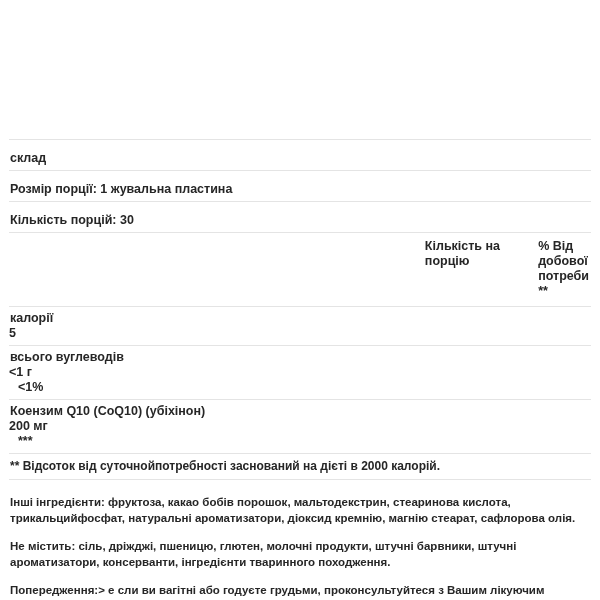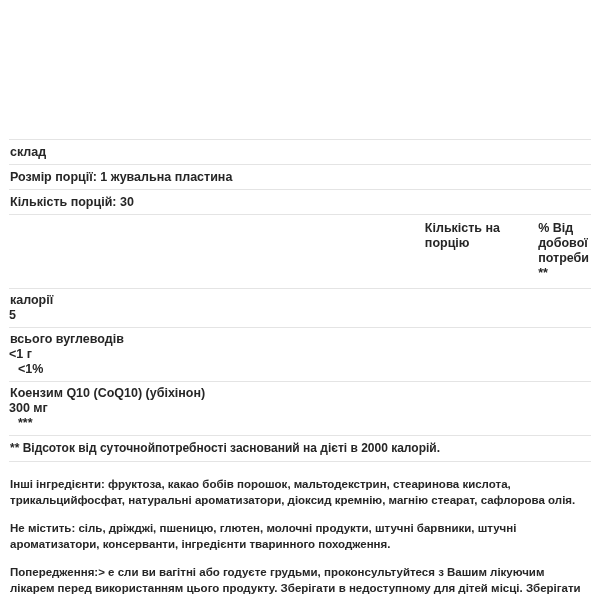--- a/index.html
+++ b/index.html
@@ -24,21 +24,21 @@
     padding: 0 9px;
   }
   .facts-table {
     border-bottom: 1px solid #e4e4e4;
   }
   .row {
     border-top: 1px solid #e4e4e4;
     box-sizing: border-box;
   }
   .row.simple {
-    padding: 5px 1px 4px 1px;
+    padding: 11px 1px 4px 1px;
     font-size: 12.5px;
     font-weight: 700;
     line-height: 15px;
   }
   .row.cols {
     display: flex;
     align-items: flex-start;
   }
   .row.header-row {
     padding: 6px 0 7px 0;
@@ -118,21 +118,21 @@
     </div>
 
     <div class="row cols nutrient">
       <span class="c1">всього вуглеводів</span>
       <span class="c2">&lt;1 г</span>
       <span class="c3">&lt;1%</span>
     </div>
 
     <div class="row cols nutrient">
       <span class="c1">Коензим Q10 (CoQ10) (убіхінон)</span>
-      <span class="c2">300 мг</span>
+      <span class="c2">200 мг</span>
       <span class="c3">***</span>
     </div>
 
     <div class="row simple footnote">
       <span>** Відсоток від суточнойпотребності заснований на дієті в 2000 калорій.</span>
     </div>
 
 
   </div>
 

